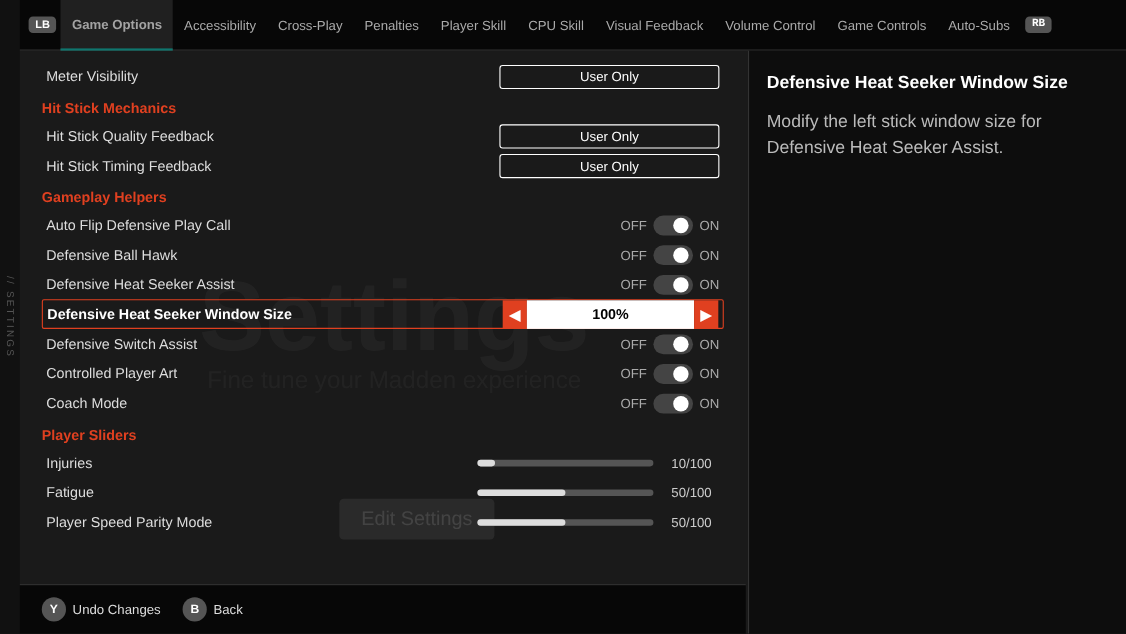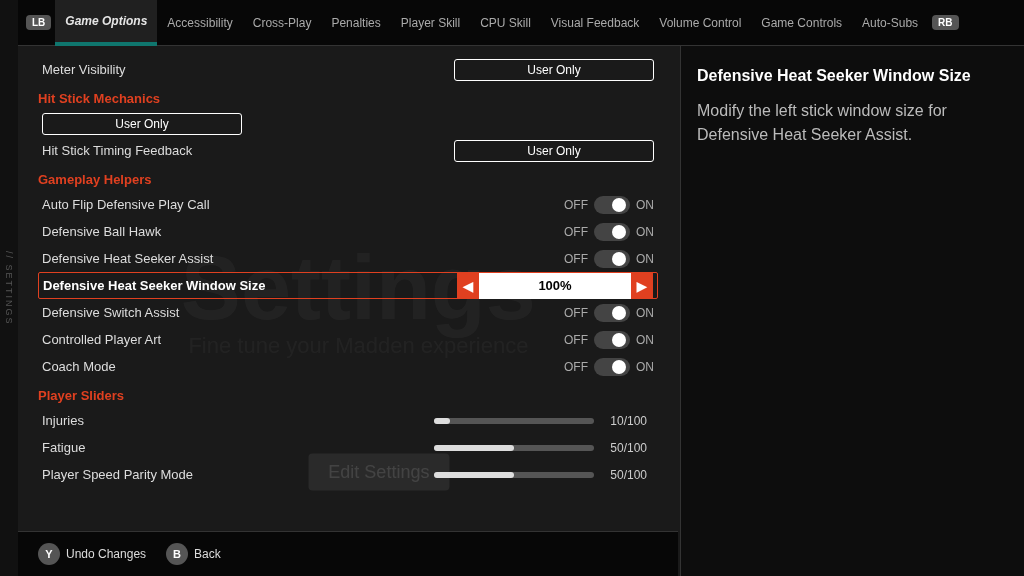--- a/index.html
+++ b/index.html
@@ -92,37 +92,37 @@
       margin-right: 4px;
     }
     .nav-rb {
       background: #555;
       color: #fff;
       font-size: 10px;
       font-weight: bold;
       border-radius: 4px;
       padding: 2px 6px;
       margin-left: 4px;
+      font-family: Liberation Mono, monospace;
     }
     .nav-item {
       color: #aaa;
       font-size: 12px;
       padding: 0 10px;
       height: 46px;
       display: flex;
       align-items: center;
       cursor: pointer;
       white-space: nowrap;
     }
     .nav-item.active {
-      color: #e5e5e5;
+      color: #a3a3a3;
       background: rgba(255,255,255,0.1);
       font-weight: bold;
-      border-bottom: 4px solid #0f766e;
-      font-style: italic;
+      border-bottom: 2px solid #0f766e;
     }
 
     
     .main-content {
       position: absolute;
       left: 18px;
       top: 46px;
       width: 660px;
       bottom: 45px;
       padding: 10px 20px;
@@ -358,20 +358,21 @@
 <div class="main-content">
 
   <div class="meter-row">
     <span class="row-label">Meter Visibility</span>
     <button class="dropdown-btn">User Only</button>
   </div>
 
   <div class="section-label">Hit Stick Mechanics</div>
 
   <div class="setting-row">
+    <span class="row-label">Hit Stick Quality Feedback</span>
     <button class="dropdown-btn">User Only</button>
   </div>
 
   <div class="setting-row">
     <span class="row-label">Hit Stick Timing Feedback</span>
     <button class="dropdown-btn">User Only</button>
   </div>
 
   <div class="section-label">Gameplay Helpers</div>
 

